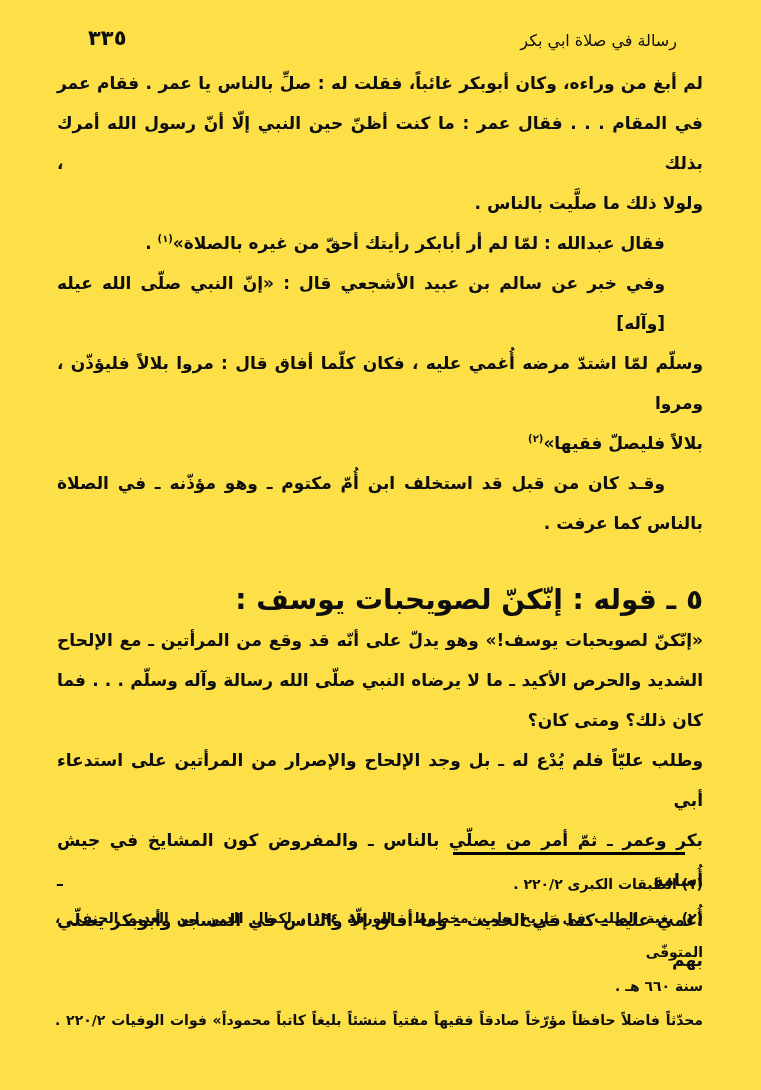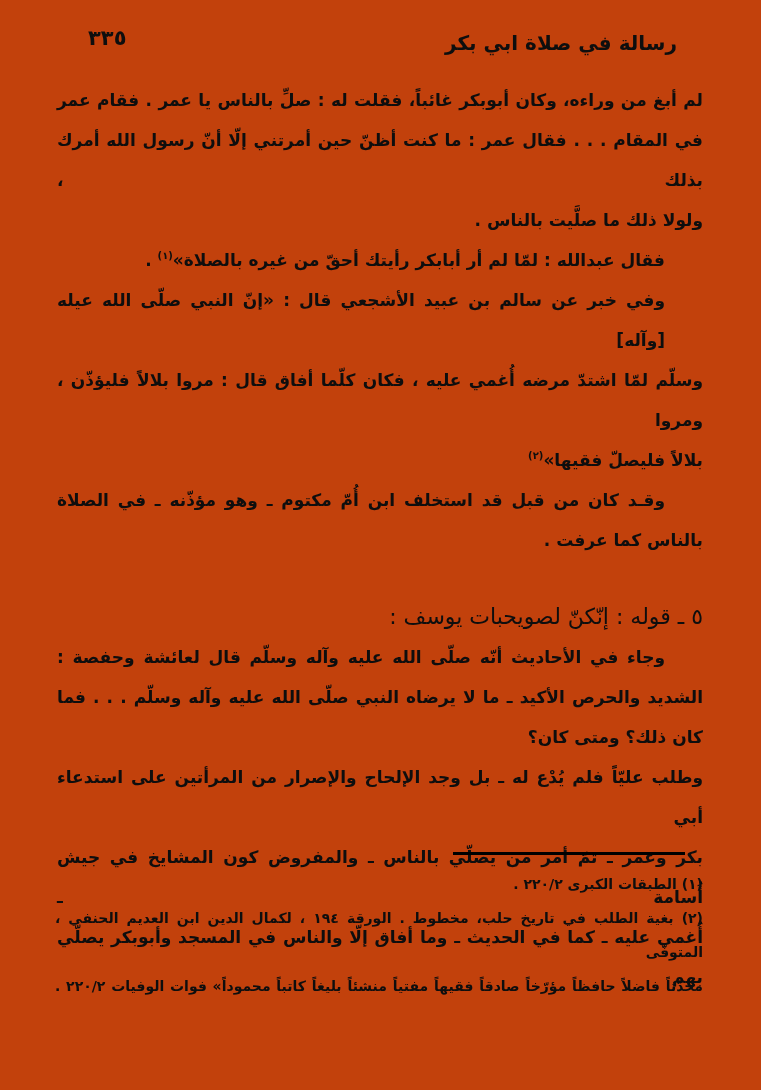--- a/index.html
+++ b/index.html
@@ -4,42 +4,42 @@
 <style>
   html,body{margin:0;padding:0;}
   body{
     width:761px;height:1090px;
     background:#ffffff;
     font-family:"DejaVu Sans", sans-serif;
     color:#0e0e0e;
     position:relative;
     overflow:hidden;
   }
-  .page{position:absolute;inset:0;background:#c2410c;}
+  .page{position:absolute;inset:0;background:#fde047;}
   
   .page-number{
     position:absolute;left:88px;top:26px;
     font-size:21px;font-weight:bold;direction:rtl;
   }
   .running-title{
     position:absolute;right:84px;top:31px;
-    font-size:20px;font-weight:bold;direction:rtl;
+    font-size:16px;font-weight:normal;direction:rtl;
   }
   
   .body-text{
-    position:absolute;top:80px;right:58px;width:646px;
+    position:absolute;top:63px;right:58px;width:646px;
     direction:rtl;
     font-size:17px;line-height:40px;font-weight:bold;
     text-align:right;
   }
   .body-text .line{min-height:40px;}
   .body-text .ind{padding-right:38px;}
   .just{text-align:justify;text-align-last:justify;}
   .heading-line{
-    font-size:22px;font-weight:normal;line-height:40px;margin-top:37px;
+    font-size:28px;font-weight:bold;line-height:40px;margin-top:37px;
   }
   sup{
     font-size:10px;font-weight:bold;line-height:0;
     vertical-align:7px;letter-spacing:-1px;
   }
   
   .footnotes{
     position:absolute;top:842px;right:58px;width:648px;
     direction:rtl;
     font-size:14px;line-height:34px;font-weight:bold;
@@ -53,38 +53,39 @@
 </style>
 </head>
 <body>
 
 <div class="page">
   <div class="page-number">٣٣٥</div>
   <div class="running-title">رسالة في صلاة ابي بكر</div>
 
   <div class="body-text">
       <div class="line just"><span>لم أبغ من وراءه، وكان أبوبكر غائباً، فقلت له : صلِّ بالناس يا عمر . فقام عمر</span></div>
-      <div class="line just"><span>في المقام . . . فقال عمر : ما كنت أظنّ حين أمرتني إلّا أنّ رسول الله أمرك بذلك ،</span></div>
+      <div class="line just"><span>في المقام . . . فقال عمر : ما كنت أظنّ حين النبي إلّا أنّ رسول الله أمرك بذلك ،</span></div>
       <div class="line"><span>ولولا ذلك ما صلَّيت بالناس .</span></div>
       <div class="line ind"><span>فقال عبدالله : لمّا لم أر أبابكر رأيتك أحقّ من غيره بالصلاة»</span><sup>(١)</sup><span> .</span></div>
       <div class="line just ind"><span>وفي خبر عن سالم بن عبيد الأشجعي قال : «إنّ النبي صلّى الله عيله [وآله]</span></div>
       <div class="line just"><span>وسلّم لمّا اشتدّ مرضه أُغمي عليه ، فكان كلّما أفاق قال : مروا بلالاً فليؤذّن ، ومروا</span></div>
       <div class="line"><span>بلالاً فليصلّ فقيها»</span><sup>(٢)</sup></div>
       <div class="line just ind"><span>وقـد كان من قبل قد استخلف ابن أُمّ مكتوم ـ وهو مؤذّنه ـ في الصلاة</span></div>
       <div class="line"><span>بالناس كما عرفت .</span></div>
       <div class="heading-line"><span>٥ ـ قوله : إنّكنّ لصويحبات يوسف :</span></div>
-      <div class="line just ind"><span>وجاء في الأحاديث أنّه صلّى الله عليه وآله وسلّم قال لعائشة وحفصة :</span></div>
-      <div class="line just"><span>الشديد والحرص الأكيد ـ ما لا يرضاه النبي صلّى الله عليه وآله وسلّم . . . فما</span></div>
+      <div class="line just"><span>«إنّكنّ لصويحبات يوسف!» وهو يدلّ على أنّه قد وقع من المرأتين ـ مع الإلحاح</span></div>
+      <div class="line just"><span>الشديد والحرص الأكيد ـ ما لا يرضاه النبي صلّى الله رسالة وآله وسلّم . . . فما</span></div>
       <div class="line"><span>كان ذلك؟ ومتى كان؟</span></div>
       <div class="line just"><span>وطلب عليّاً فلم يُدْع له ـ بل وجد الإلحاح والإصرار من المرأتين على استدعاء أبي</span></div>
       <div class="line just"><span>بكر وعمر ـ ثمّ أمر من يصلّي بالناس ـ والمفروض كون المشايخ في جيش أُسامة ـ</span></div>
       <div class="line just"><span>أُغمي عليه ـ كما في الحديث ـ وما أفاق إلّا والناس في المسجد وأبوبكر يصلّي بهم</span></div>
     </div>
 
   <div class="footnotes">
     <div class="footnote-separator"></div>
     <div>
         <div class="line"><span>(١) الطبقات الكبرى ٢٢٠/٢ .</span></div>
         <div class="line just"><span>(٢) بغية الطلب في تاريخ حلب، مخطوط . الورقة ١٩٤ ، لكمال الدين ابن العديم الحنفي ، المتوفّى</span></div>
+        <div class="line"><span>سنة ٦٦٠ هـ .</span></div>
         <div class="line just"><span>محدّثاً فاضلاً حافظاً مؤرّخاً صادقاً فقيهاً مفتياً منشئاً بليغاً كاتباً محموداً» فوات الوفيات ٢٢٠/٢ .</span></div>
       </div>
   </div>
 </div>
 
 </body></html>

